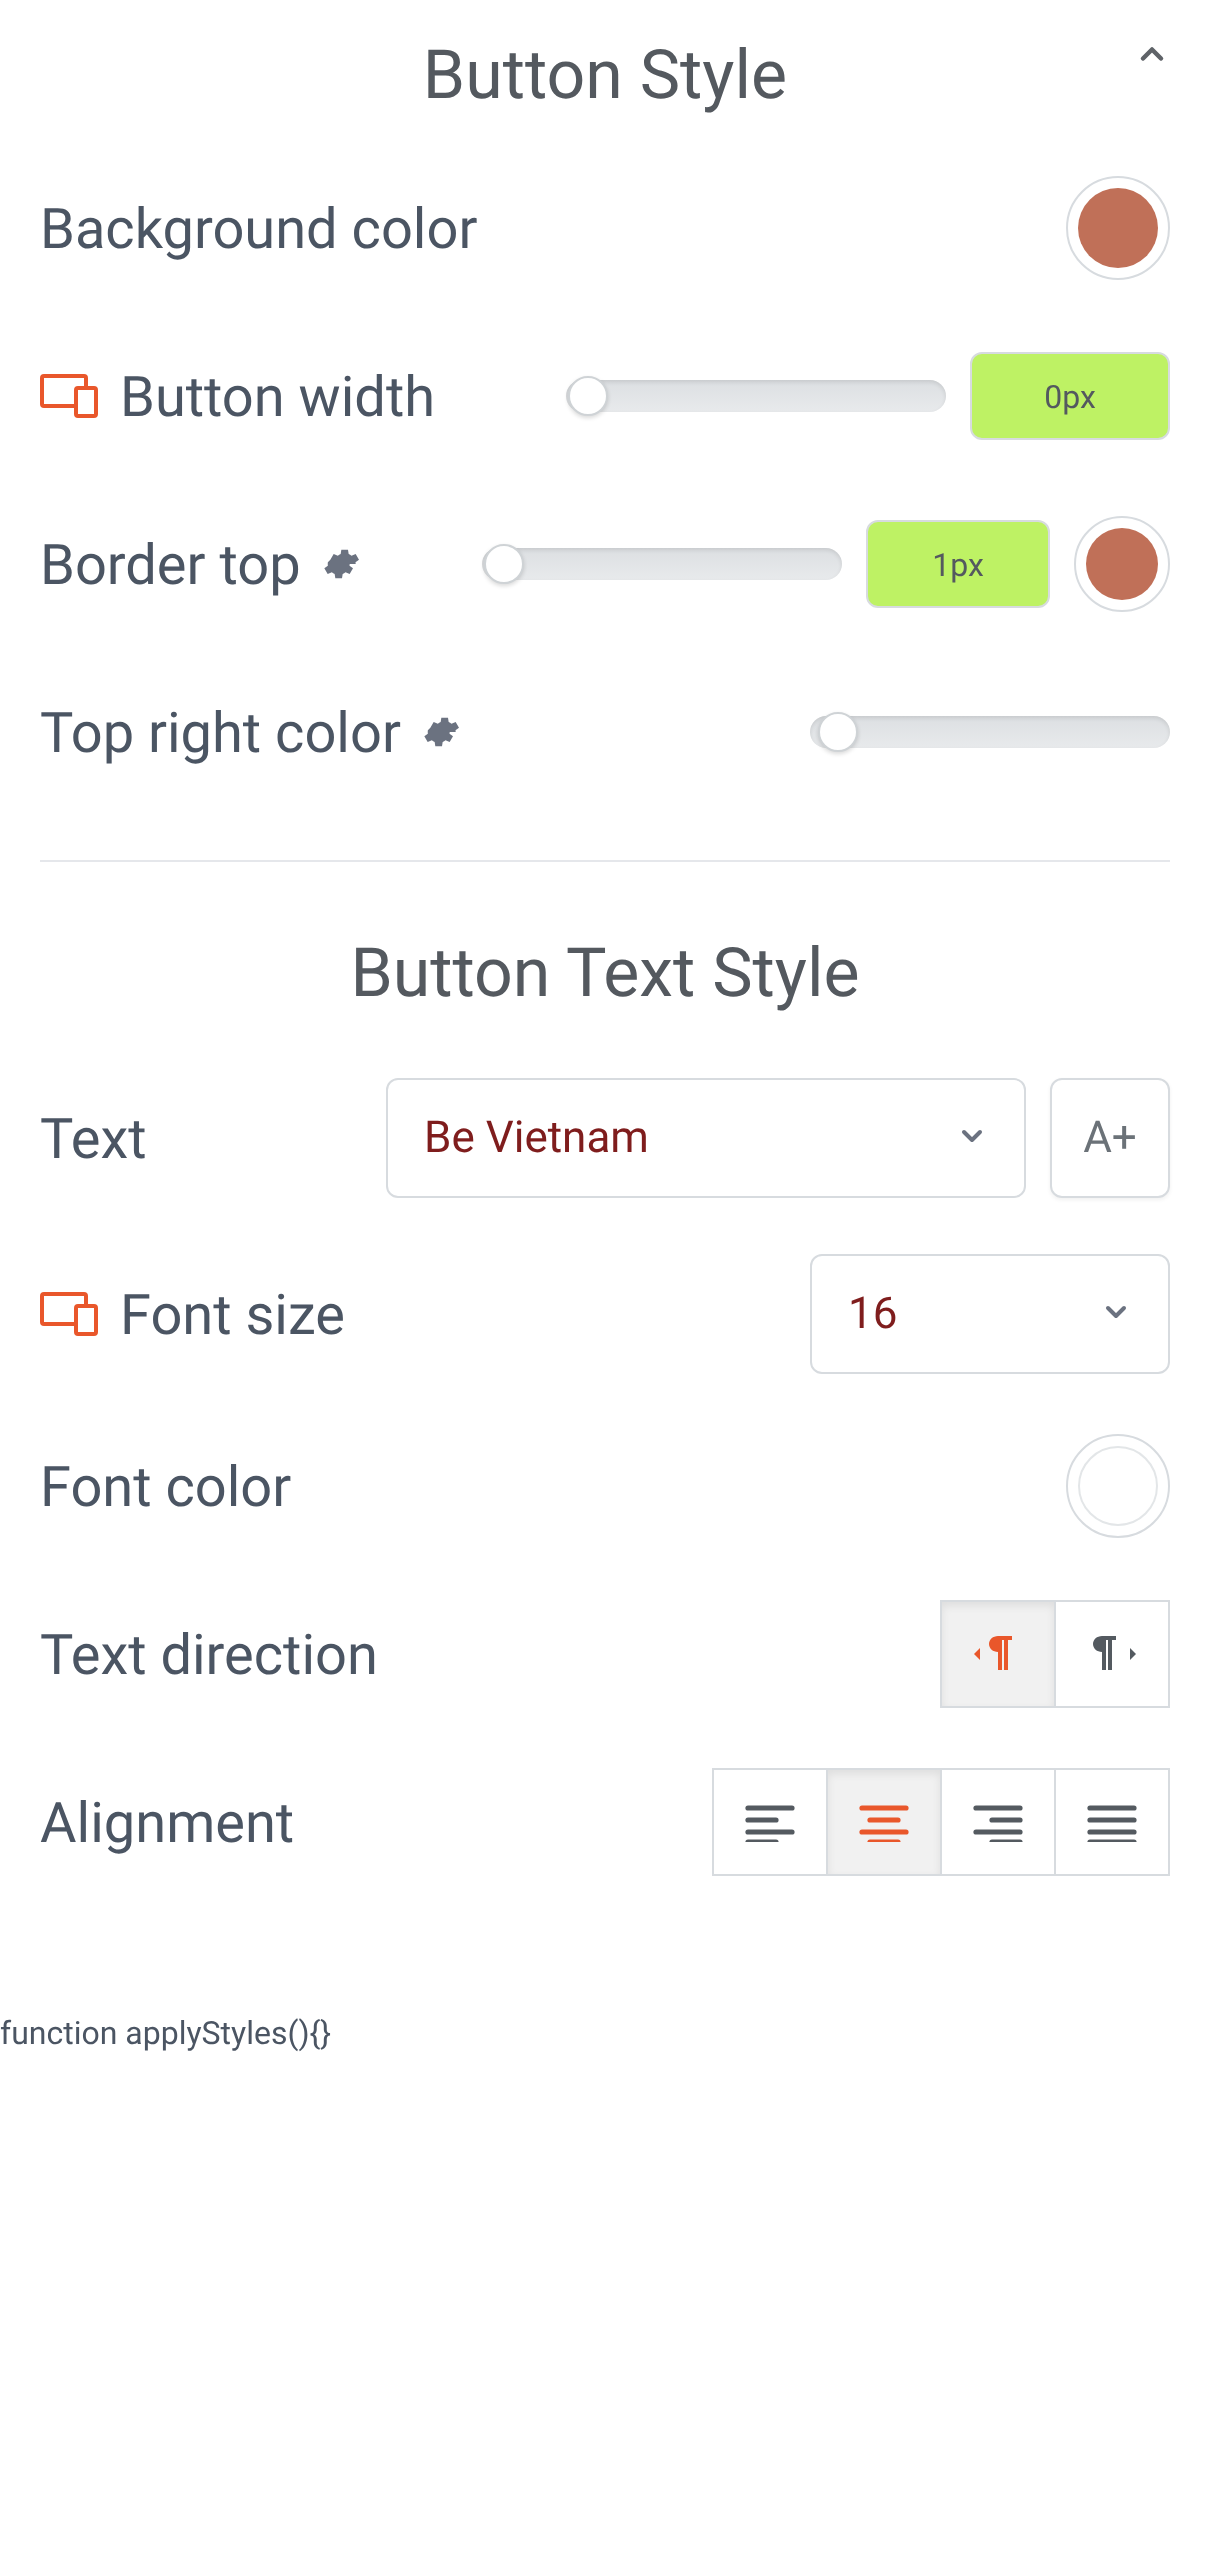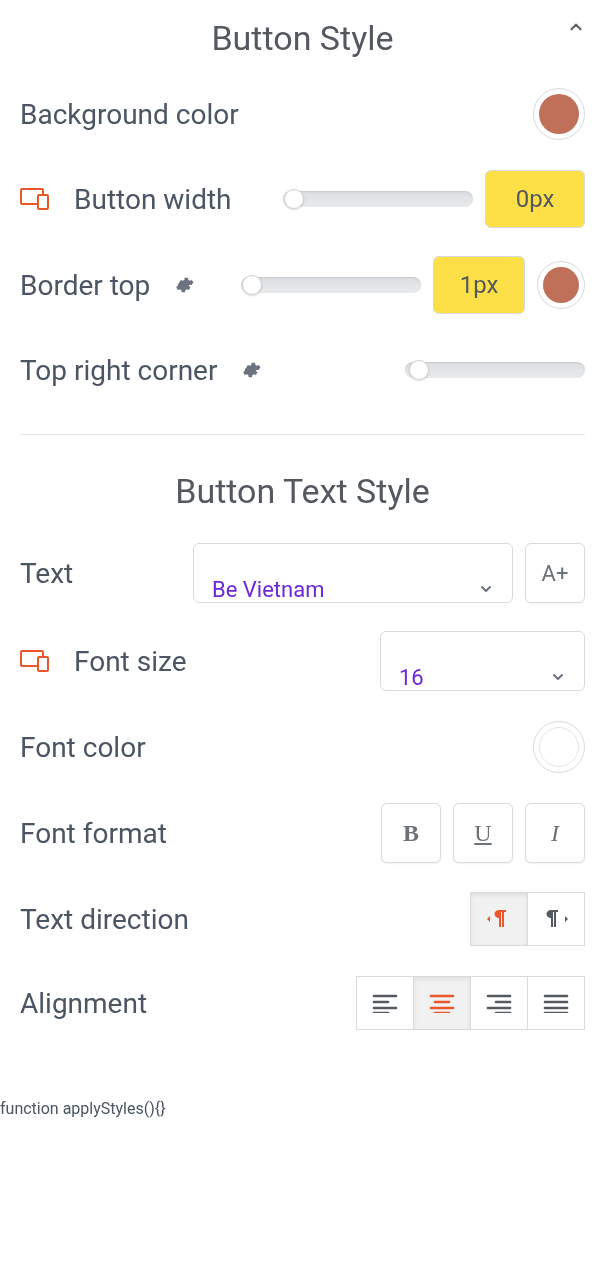--- a/index.html
+++ b/index.html
@@ -40,21 +40,21 @@
     margin: 28px 0;
     gap: 12px;
   }
   .label {
     font-size: 28px;
     color: #4b5563;
     display: flex;
     align-items: center;
     gap: 10px;
   }
-  .label-wrap { display: flex; align-items: center; gap: 24px; flex: 0 0 auto; }
+  .label-wrap { display: flex; align-items: center; gap: 10px; flex: 0 0 auto; }
   .spacer { flex: 1; }
   .device-icon { color: #e9572b; display: inline-flex; }
   .gear-icon { color: #6b7280; display: inline-flex; }
   .color-swatch-outer {
     width: 52px; height: 52px;
     border: 1px solid #d7dbdf;
     border-radius: 50%;
     display: flex; align-items: center; justify-content: center;
     cursor: pointer;
     background: #fff;
@@ -76,41 +76,41 @@
     position: absolute;
     top: 50%;
     transform: translate(-50%, -50%);
     width: 20px; height: 20px;
     border-radius: 50%;
     background: #fff;
     border: 1px solid #cfd3d6;
     box-shadow: 0 1px 2px rgba(0,0,0,.15);
   }
   .value-box {
-    height: 58px;
+    height: 44px;
     min-width: 100px;
     border: 1px solid #d7dbdf;
     border-radius: 6px;
     display: flex;
     align-items: center;
     justify-content: center;
-    font-size: 24px;
+    font-size: 16px;
     color: #54595f;
-    background: #fde047;
+    background: #bef264;
   }
   .select-box {
     height: 60px;
     border: 1px solid #d7dbdf;
     border-radius: 6px;
     display: flex;
-    align-items: flex-end;
+    align-items: center;
     padding: 0 18px;
     background: #fff;
     font-size: 22px;
-    color: #6d28d9;
+    color: #7f1d1d;
     cursor: pointer;
     position: relative;
   }
   .select-box .chev {
     margin-left: auto;
     color: #6b7280;
   }
   .btn-square {
     height: 60px;
     width: 60px;
@@ -206,21 +206,21 @@
       <div class="thumb" style="left:6%"></div>
     </div>
     <div class="value-box" style="min-width:92px">1px</div>
     <div class="color-swatch-outer small">
       <div class="color-swatch-inner" style="background:#c07058"></div>
     </div>
   </div>
 
   <div class="row">
     <div class="label-wrap">
-      <span class="label">Top right corner</span>
+      <span class="label">Top right color</span>
       <span class="gear-icon">
         <svg width="20" height="20" viewBox="0 0 24 24" fill="currentColor">
             <path d="M12 8a4 4 0 100 8 4 4 0 000-8zm9.4 4a7.7 7.7 0 00-.1-1l2.1-1.6-2-3.4-2.5 1a7.6 7.6 0 00-1.7-1l-.4-2.6h-4l-.4 2.6a7.6 7.6 0 00-1.7 1l-2.5-1-2 3.4L4.7 11a7.7 7.7 0 000 2l-2.1 1.6 2 3.4 2.5-1c.5.4 1.1.8 1.7 1l.4 2.6h4l.4-2.6c.6-.2 1.2-.6 1.7-1l2.5 1 2-3.4-2.1-1.6c.1-.3.1-.7.1-1z"></path>
           </svg>
       </span>
     </div>
     <div class="spacer"></div>
     <div class="slider" style="width:180px">
       <div class="thumb" style="left:8%"></div>
     </div>
@@ -252,51 +252,38 @@
     <div class="label-wrap">
       <span class="device-icon">
         <svg width="30" height="22" viewBox="0 0 30 22" fill="none" stroke="currentColor" stroke-width="2">
           <rect x="1" y="1" width="22" height="15" rx="1"></rect>
           <rect x="18" y="7" width="10" height="14" rx="1" fill="#fff"></rect>
         </svg>
       </span>
       <span class="label">Font size</span>
     </div>
     <div class="spacer"></div>
-    <div class="select-box" style="width:205px">
+    <div class="select-box" style="width:180px">
       <span>16</span>
       <span class="chev">
         <svg width="16" height="16" viewBox="0 0 24 24" fill="none" stroke="currentColor" stroke-width="3" stroke-linecap="round" stroke-linejoin="round">
             <polyline points="6 9 12 15 18 9"></polyline>
           </svg>
       </span>
     </div>
   </div>
 
   <div class="row">
     <div class="label">Font color</div>
     <div class="spacer"></div>
     <div class="color-swatch-outer">
       <div class="color-swatch-inner" style="background:#ffffff;border:1px solid #e3e6e8"></div>
     </div>
   </div>
 
-  <div class="row">
-    <div class="label">Font format</div>
-    <div class="spacer"></div>
-    <div class="btn-square">
-      <span style="font-weight:700;font-family:Georgia,serif;">B</span>
-    </div>
-    <div class="btn-square">
-      <span style="text-decoration:underline;font-family:Georgia,serif;">U</span>
-    </div>
-    <div class="btn-square">
-      <span style="font-style:italic;font-family:Georgia,serif;">I</span>
-    </div>
-  </div>
 
   <div class="row" style="margin-bottom:6px;">
     <div class="label">Text direction</div>
     <div class="spacer"></div>
     <div class="btn-group">
       <div class="btn-segment active">
         <svg width="26" height="24" viewBox="0 0 26 24" fill="currentColor">
           <path d="M15 3h5v2h-2v15h-2V5h-1v15h-2V11c-2.5 0-4.5-1.8-4.5-4S10.5 3 13 3h2z"></path>
           <path d="M4 9l-3 3 3 3V9z"></path>
         </svg>

